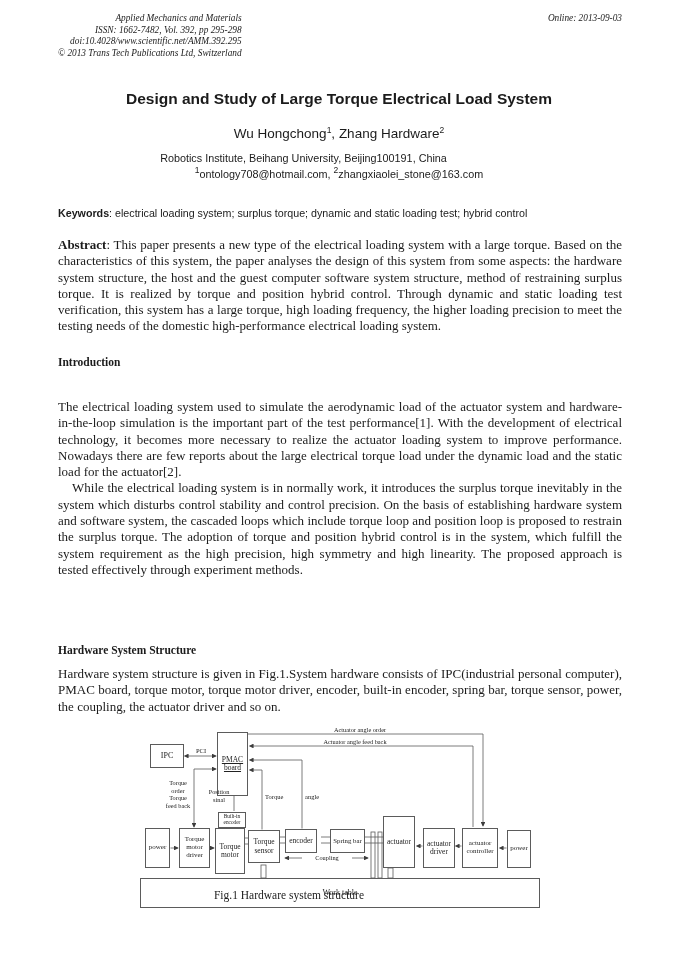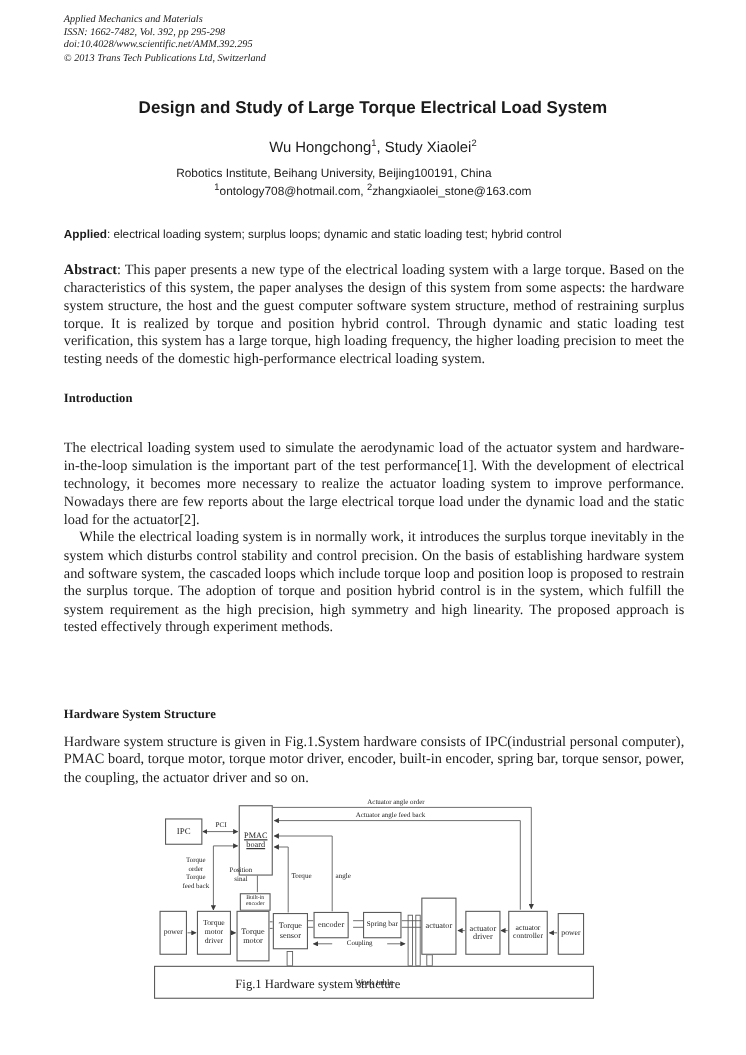--- a/index.html
+++ b/index.html
@@ -1,20 +1,20 @@
 <!DOCTYPE html>
 <html><head>
 <meta charset="utf-8">
 <style>
   html,body{margin:0;padding:0;background:#ffffff;}
   body{width:678px;height:959px;position:relative;font-family:"Liberation Serif","DejaVu Serif",serif;color:#1b1b1b;}
   .abs{position:absolute;}
   
   .hdr{left:58px;top:13px;width:564px;display:flex;justify-content:space-between;font-style:italic;font-size:9.3px;line-height:11.7px;}
-  .hdr .lines div{white-space:nowrap;}
+  .hdr .lines div{white-space:nowrap;text-align:right;}
   
   .title{left:0;top:90px;width:678px;text-align:center;font-family:"Liberation Sans","DejaVu Sans",sans-serif;font-weight:bold;font-size:15.5px;}
   .authors{left:0;top:126px;width:678px;text-align:center;font-family:"Liberation Sans","DejaVu Sans",sans-serif;font-size:13.5px;}
   .authors sup,.emails sup{font-size:8.5px;vertical-align:super;line-height:0;}
   .affil{left:0;top:152px;width:607px;text-align:center;font-family:"Liberation Sans","DejaVu Sans",sans-serif;font-size:10.8px;}
   .emails{left:0;top:168px;width:678px;text-align:center;font-family:"Liberation Sans","DejaVu Sans",sans-serif;font-size:10.8px;}
   
   .kw{left:58px;top:206px;width:564px;font-family:"Liberation Sans","DejaVu Sans",sans-serif;font-size:10.7px;line-height:14px;}
   .para{left:58px;width:564px;font-size:13px;line-height:16.3px;text-align:justify;}
   .abstract{top:237px;}
@@ -35,28 +35,29 @@
 </head>
 <body>
 
 <div class="abs hdr">
   <div class="lines">
     <div>Applied Mechanics and Materials</div>
     <div>ISSN: 1662-7482, Vol. 392, pp 295-298</div>
     <div>doi:10.4028/www.scientific.net/AMM.392.295</div>
     <div>© 2013 Trans Tech Publications Ltd, Switzerland</div>
   </div>
+  <div>Online: 2013-09-03</div>
 </div>
 
 <div class="abs title">Design and Study of Large Torque Electrical Load System</div>
-<div class="abs authors"><span>Wu Hongchong</span><sup>1</sup><span>, </span><span>Study Xiaolei</span><sup>2</sup></div>
+<div class="abs authors"><span>Wu Hongchong</span><sup>1</sup><span>, </span><span>Zhang Hardware</span><sup>2</sup></div>
 <div class="abs affil">Robotics Institute, Beihang University, Beijing100191, China</div>
 <div class="abs emails"><sup>1</sup><span>ontology708@hotmail.com</span><span>, </span><sup>2</sup><span>zhangxiaolei_stone@163.com</span></div>
 
-<div class="abs kw"><b>Applied</b><span>: electrical loading system; surplus loops; dynamic and static loading test; hybrid control</span></div>
+<div class="abs kw"><b>Keywords</b><span>: electrical loading system; surplus torque; dynamic and static loading test; hybrid control</span></div>
 
 <div class="abs para abstract"><b>Abstract</b><span>: This paper presents a new type of the electrical loading system with a large torque. Based on the characteristics of this system, the paper analyses the design of this system from some aspects: the hardware system structure, the host and the guest computer software system structure, method of restraining surplus torque. It is realized by torque and position hybrid control. Through dynamic and static loading test verification, this system has a large torque, high loading frequency, the higher loading precision to meet the testing needs of the domestic high-performance electrical loading system.</span></div>
 
 <div class="abs heading h-intro">Introduction</div>
 <div class="abs para intro-body">
   <p>The electrical loading system used to simulate the aerodynamic load of the actuator system and hardware-in-the-loop simulation is the important part of the test performance[1]. With the development of electrical technology, it becomes more necessary to realize the actuator loading system to improve performance. Nowadays there are few reports about the large electrical torque load under the dynamic load and the static load for the actuator[2].</p>
   <p class="indent">While the electrical loading system is in normally work, it introduces the surplus torque inevitably in the system which disturbs control stability and control precision. On the basis of establishing hardware system and software system, the cascaded loops which include torque loop and position loop is proposed to restrain the surplus torque. The adoption of torque and position hybrid control is in the system, which fulfill the system requirement as the high precision, high symmetry and high linearity. The proposed approach is tested effectively through experiment methods.</p>
 </div>
 
 <div class="abs heading h-hw">Hardware System Structure</div>

